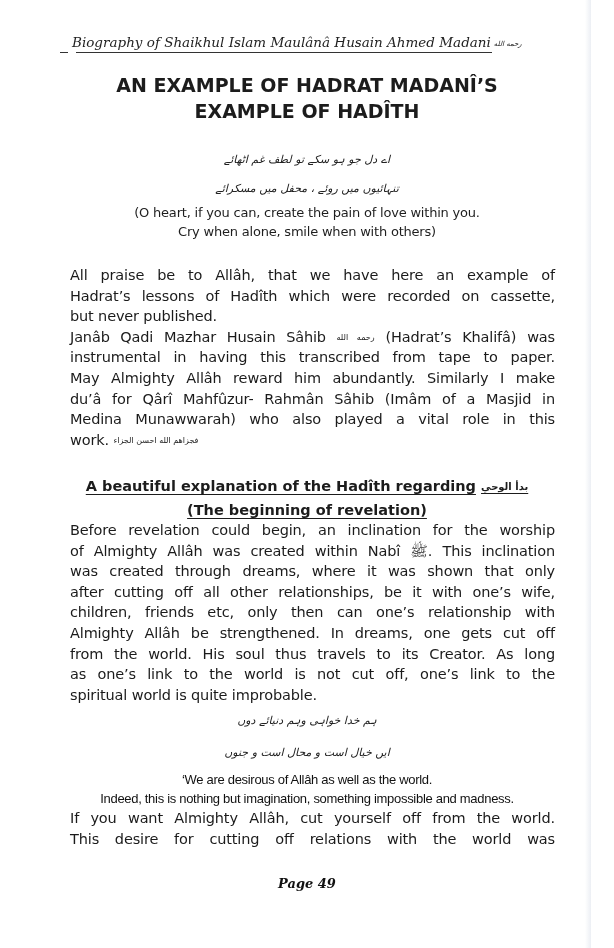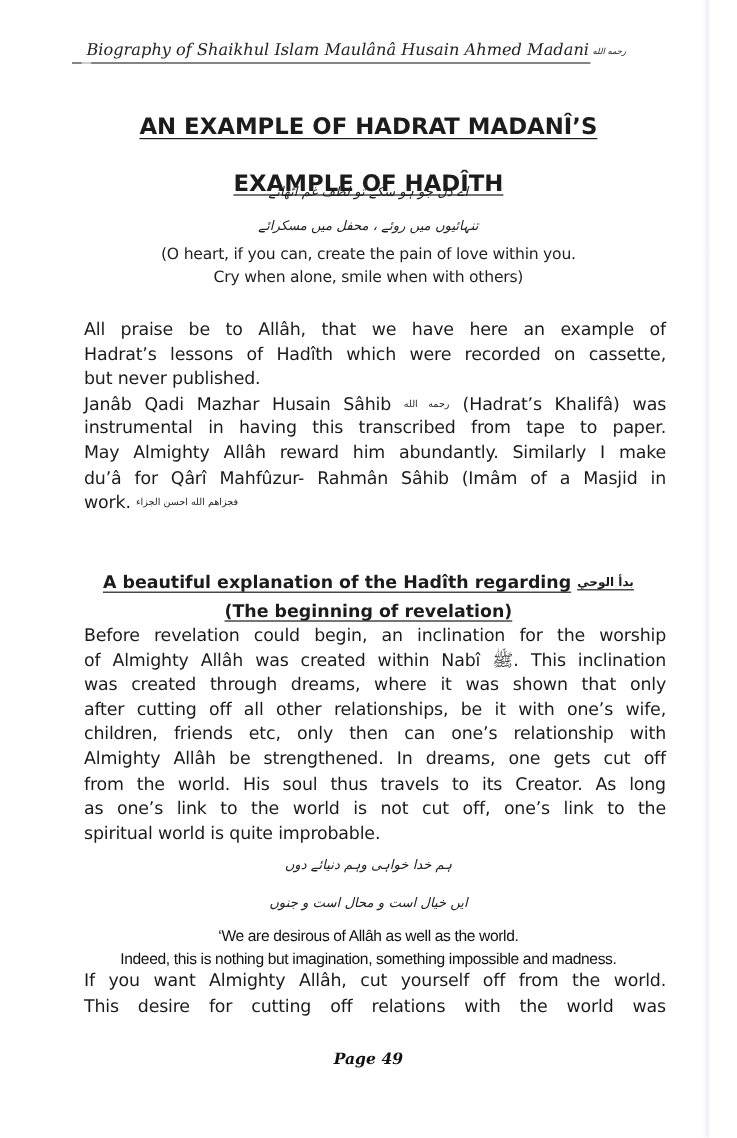--- a/index.html
+++ b/index.html
@@ -22,21 +22,21 @@
       position: absolute; left: 60px; top: 52px; width: 432px; height: 1px; background: #333;
     }
     .head-rule-short {
       position: absolute; left: 68px; top: 52px; width: 8px; height: 1px; background: #fff;
     }
     .title {
       position: absolute; left: 0; top: 72px; width: 614px; text-align: center;
       font-family: "DejaVu Sans", sans-serif; font-weight: bold; font-size: 19px;
       line-height: 26px; color: #1c1c1c;
     }
-    .title span { text-decoration: underline; text-underline-offset: 3px; display: inline-block; margin-top: 21px; }
+    .title span { text-underline-offset: 3px; display: inline-block; }
     .urdu {
       position: absolute; left: 0; width: 614px; text-align: center;
       font-family: "DejaVu Sans", sans-serif; font-size: 11px; color: #222; direction: rtl;
       font-style: italic;
     }
     .poem-en {
       position: absolute; left: 0; width: 614px; text-align: center;
       font-family: "DejaVu Sans", sans-serif; font-size: 13px; line-height: 19px; color: #1e1e1e;
       letter-spacing: -0.2px;
     }
@@ -87,20 +87,21 @@
   <div class="poem-en" style="top:222px;">Cry when alone, smile when with others)</div>
 
   <div class="para" style="top:265px;">
     <span class="line">All praise be to Allâh, that we have here an example of</span>
     <span class="line">Hadrat’s lessons of Hadîth which were recorded on cassette,</span>
     <span class="line last">but never published.</span>
     <span class="line"><span>Janâb Qadi Mazhar Husain Sâhib</span> <span class="arabic-small">رحمه الله</span> <span>(Hadrat’s Khalifâ) was</span></span>
     <span class="line">instrumental in having this transcribed from tape to paper.</span>
     <span class="line">May Almighty Allâh reward him abundantly. Similarly I make</span>
     <span class="line">du’â for Qârî Mahfûzur- Rahmân Sâhib (Imâm of a Masjid in</span>
+    <span class="line">Medina Munawwarah) who also played a vital role in this</span>
     <span class="line last"><span>work.</span> <span class="arabic-small">فجزاهم الله احسن الجزاء</span></span>
   </div>
 
   <div class="subhead" style="top:476px;">
     <span class="u">A beautiful explanation of the Hadîth regarding</span>
     <span class="arabic-small u" style="font-size:10px;">بدأ الوحي</span>
   </div>
   <div class="subhead" style="top:500px;">
     <span class="u">(The beginning of revelation)</span>
   </div>

